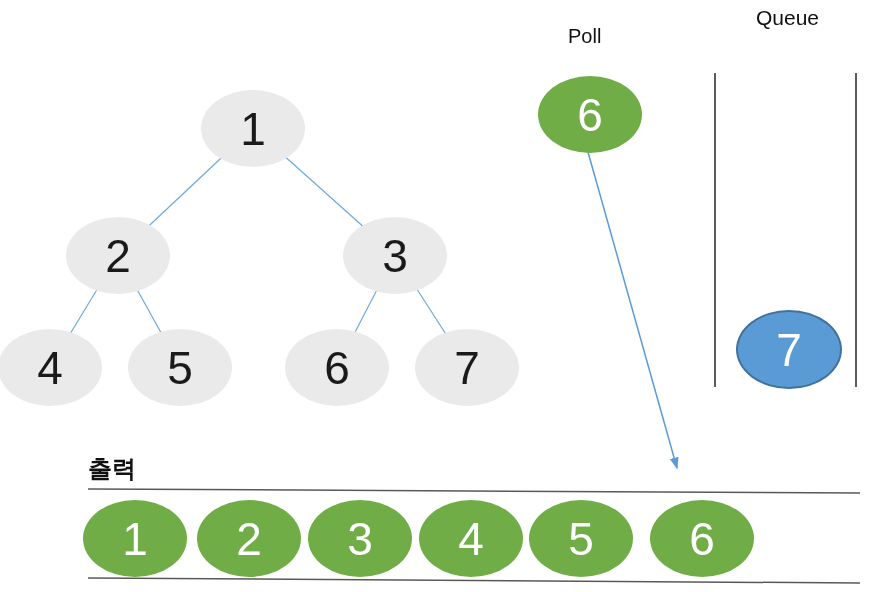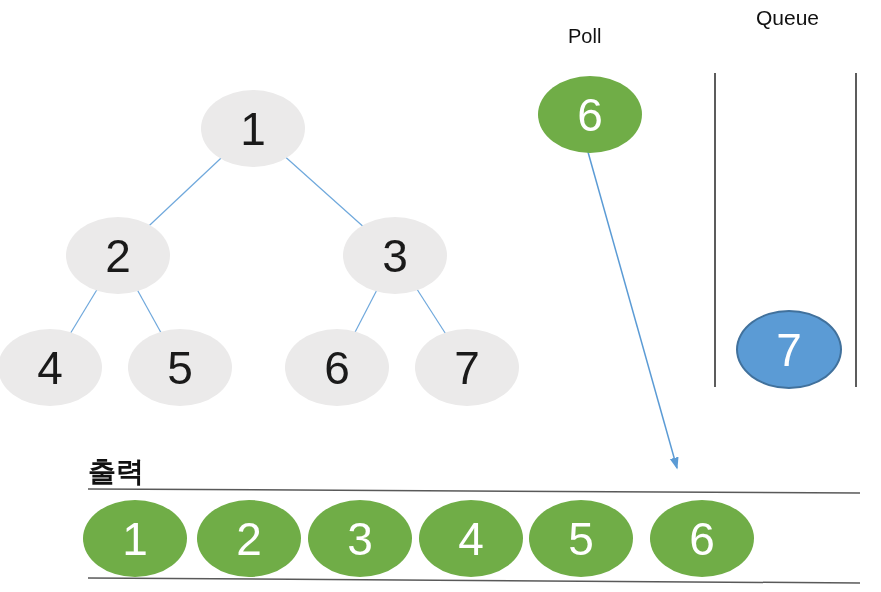--- a/index.html
+++ b/index.html
@@ -49,21 +49,21 @@
     height: 75px;
   }
   .caption {
     position: absolute;
     color: #111111;
     z-index: 2;
     white-space: nowrap;
   }
   .poll-caption   { left: 568px; top: 25px;  font-size: 20px; }
   .queue-caption  { left: 749px; top: 6px;   font-size: 21px; margin-left: 7px; }
-  .output-caption { left: 88px;  top: 453px; font-size: 28px; font-weight: 600; }
+  .output-caption { left: 88px;  top: 453px; font-size: 24px; font-weight: 600; }
 
   
   .tn-0 { left: 201px; top: 90px;  }
   .tn-1 { left: 66px;  top: 217px; }
   .tn-2 { left: 343px; top: 217px; }
   .tn-3 { left: -2px;  top: 329px; }
   .tn-4 { left: 128px; top: 329px; }
   .tn-5 { left: 285px; top: 329px; }
   .tn-6 { left: 415px; top: 329px; }
 

